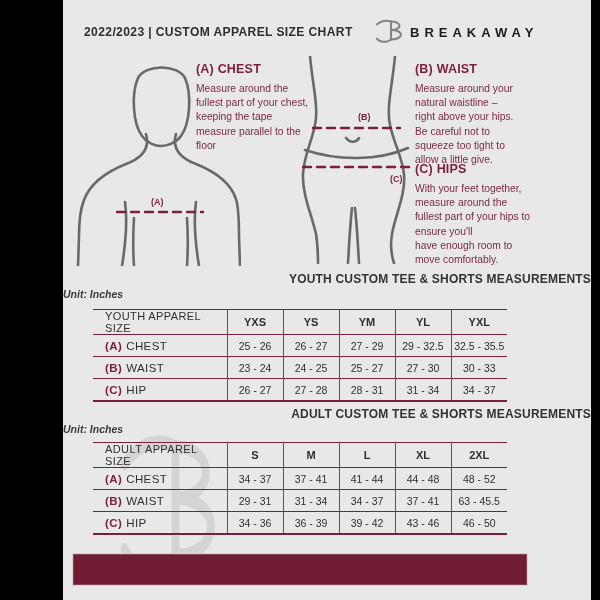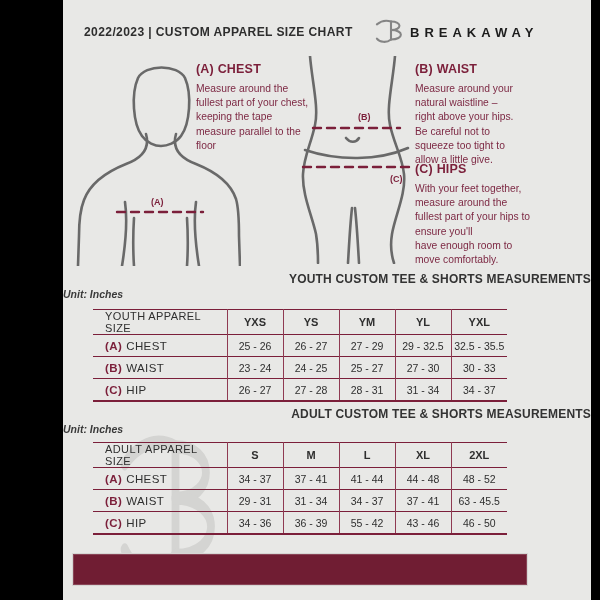--- a/index.html
+++ b/index.html
@@ -204,21 +204,21 @@
           <td>29 - 31</td>
           <td>31 - 34</td>
           <td>34 - 37</td>
           <td>37 - 41</td>
           <td>63 - 45.5</td>
         </tr>
         <tr>
           <td class="label-col"><span class="prefix">(C)</span><span>HIP</span></td>
           <td>34 - 36</td>
           <td>36 - 39</td>
-          <td>55 - 42</td>
+          <td>39 - 42</td>
           <td>43 - 46</td>
           <td>46 - 50</td>
         </tr>
       </tbody>
     </table>
 
   <div class="footer-bar"></div>
 </div>
 
 </body></html>

